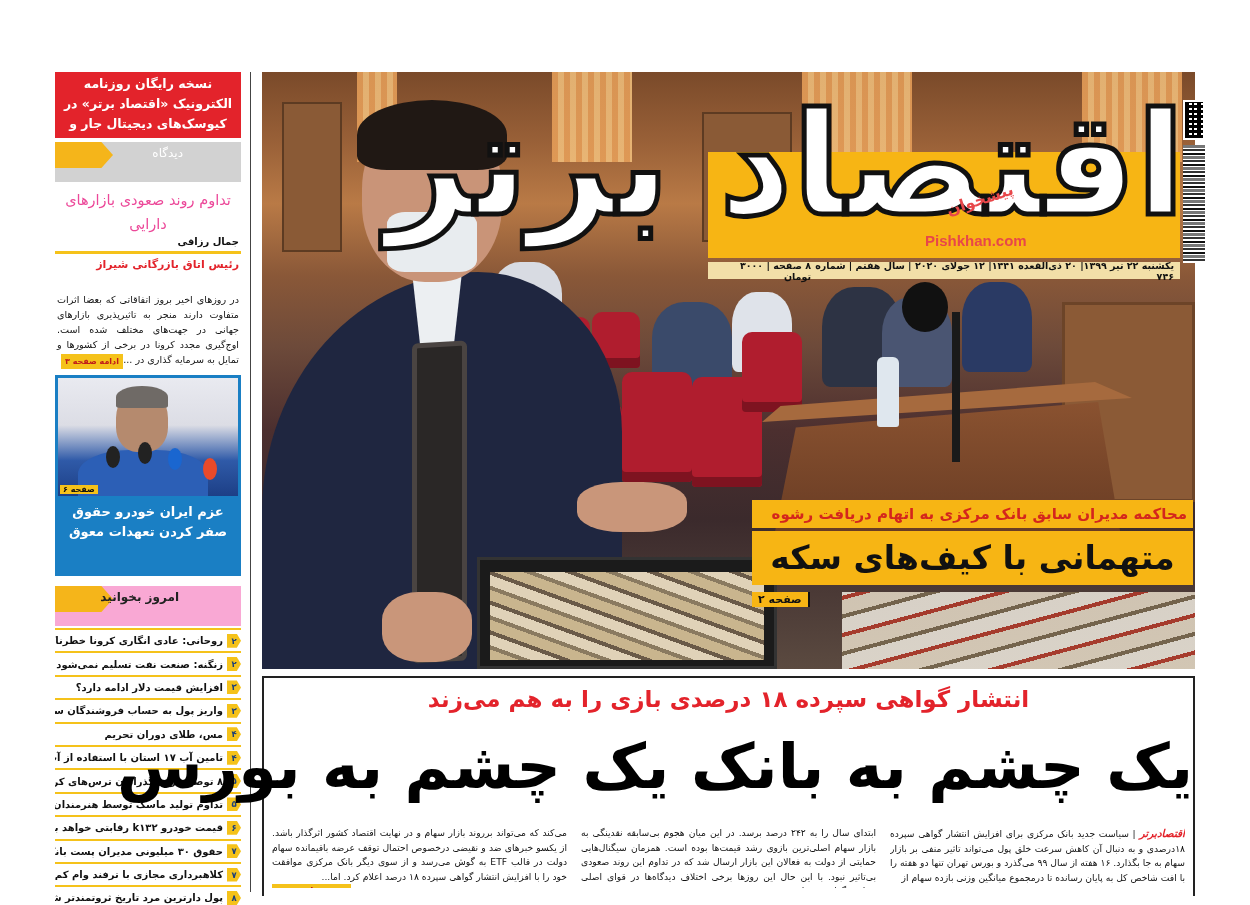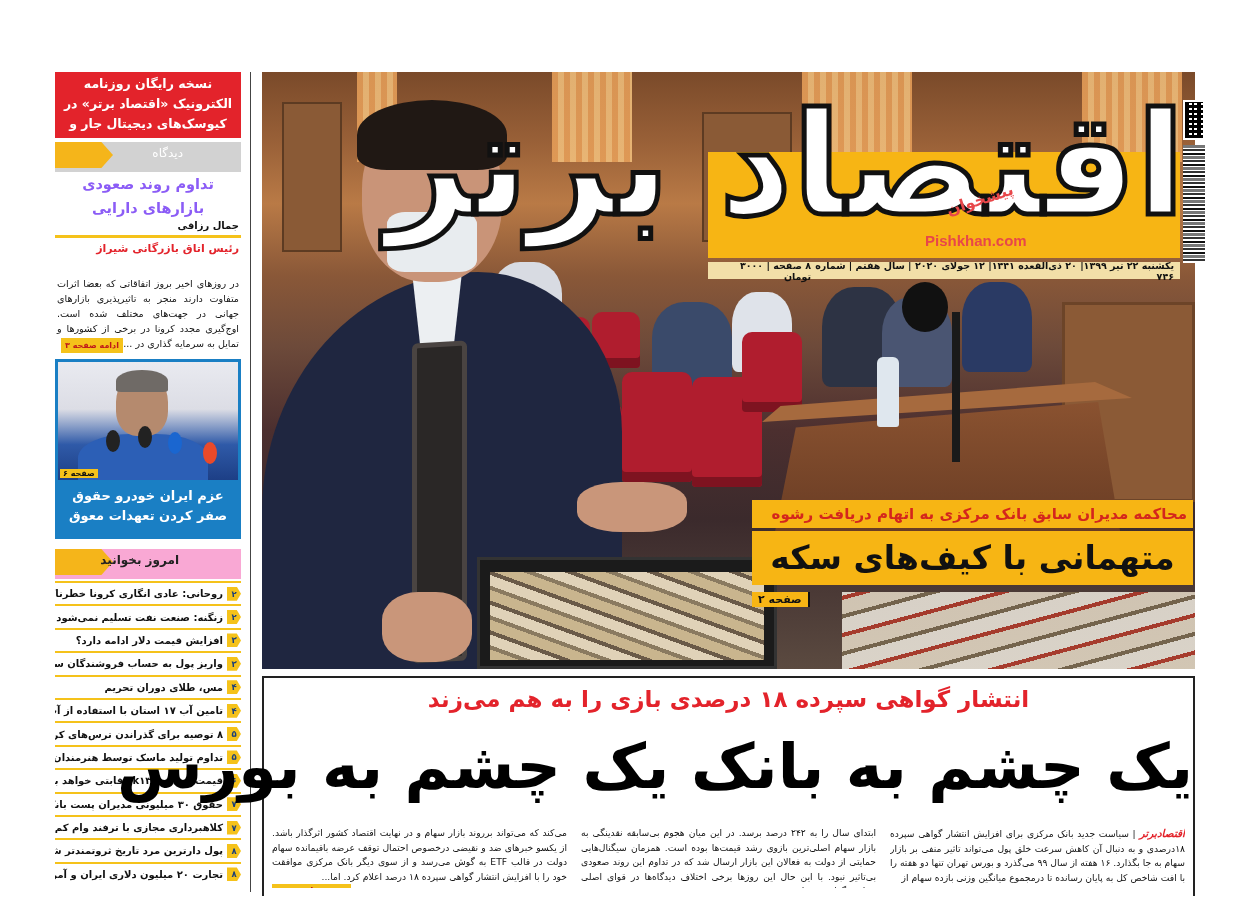--- a/index.html
+++ b/index.html
@@ -2,33 +2,33 @@
 <html><head>
 <meta charset="utf-8">
 <style>
   * { box-sizing: border-box; margin: 0; padding: 0; }
   html, body { width: 1250px; height: 905px; background: #ffffff; overflow: hidden; }
   body { font-family: "DejaVu Sans", sans-serif; position: relative; direction: rtl; color: #111; }
 
   
   .sidebar { position: absolute; left: 55px; top: 72px; width: 186px; direction: rtl; }
   .promo { background: #e3232b; color: #fff; font-weight: bold; font-size: 12.5px; line-height: 20px; text-align: center; padding: 2px 4px 3px; height: 66px; }
-  .section-tab { position: relative; height: 30px; background: #d2d2d2; margin-top: 4px; display: flex; align-items: center; }
+  .section-tab { position: relative; height: 40px; background: #d2d2d2; margin-top: 4px; display: flex; align-items: center; }
   .section-tab .chev { position: absolute; left: 0; top: 0; width: 58px; height: 26px; background: #f5b51a; clip-path: polygon(0 0, 80% 0, 100% 50%, 80% 100%, 0 100%); }
   .section-tab .lbl { position: absolute; right: 58px; top: 4px; font-size: 12px; color: #fff; }
   .section-tab.light { background: #f9a8d4; }
   .section-tab.light .lbl { color: #222; font-weight: bold; right: 62px; }
-  .op-title { text-align: center; font-weight: bold; font-size: 14.5px; line-height: 24px; margin-top: 0; color: #8b5cf6; }
+  .op-title { text-align: center; font-weight: normal; font-size: 14.5px; line-height: 24px; margin-top: 6px; color: #ec4899; }
   .author { font-size: 10px; font-weight: bold; padding-right: 2px; }
   .rule-y { height: 3px; background: #f5c21a; margin-top: 4px; }
   .role { color: #e3232b; font-size: 11px; font-weight: bold; margin-top: 4px; padding-right: 2px; }
   .op-body { font-size: 9.6px; line-height: 15px; text-align: justify; margin-top: 21px; padding: 0 2px; }
   .cont-badge { display: inline-block; background: #f5c21a; color: #c01a1a; font-size: 8px; font-weight: bold; padding: 0 4px; margin-left: 4px; float: left; margin-top: 2px; }
 
-  .story-box { margin-top: 8px; border: 3px solid #1a7fc4; background: #1a7fc4; height: 180px; position: relative; }
+  .story-box { margin-top: 8px; border: 3px solid #1a7fc4; background: #1a7fc4; height: 201px; position: relative; }
   .story-photo { height: 118px; background: linear-gradient(180deg, #e9eaf0 0%, #dcdde5 40%, #2f5aa8 70%, #1d3f86 100%); position: relative; overflow: hidden; }
   .story-photo .head { position: absolute; left: 58px; top: 12px; width: 52px; height: 62px; border-radius: 45% 45% 40% 40%; background: #b58a6e; }
   .story-photo .hair { position: absolute; left: 58px; top: 8px; width: 52px; height: 22px; border-radius: 50% 50% 10% 10%; background: #6f6a66; }
   .story-photo .body { position: absolute; left: 20px; top: 72px; width: 130px; height: 60px; border-radius: 40% 40% 0 0; background: #2c5fb6; }
   .story-photo .mic { position: absolute; width: 14px; height: 22px; border-radius: 50%; background: #222; }
   .story-photo .mic.m1 { left: 48px; top: 68px; }
   .story-photo .mic.m2 { left: 80px; top: 64px; }
   .story-photo .mic.m3 { left: 110px; top: 70px; background: #1a66d0; }
   .story-photo .mic.m4 { left: 145px; top: 80px; background: #e94a2a; }
   .page-tag { position: absolute; left: 2px; bottom: 2px; background: #f5c21a; color: #111; font-size: 8px; font-weight: bold; padding: 0 3px; }

